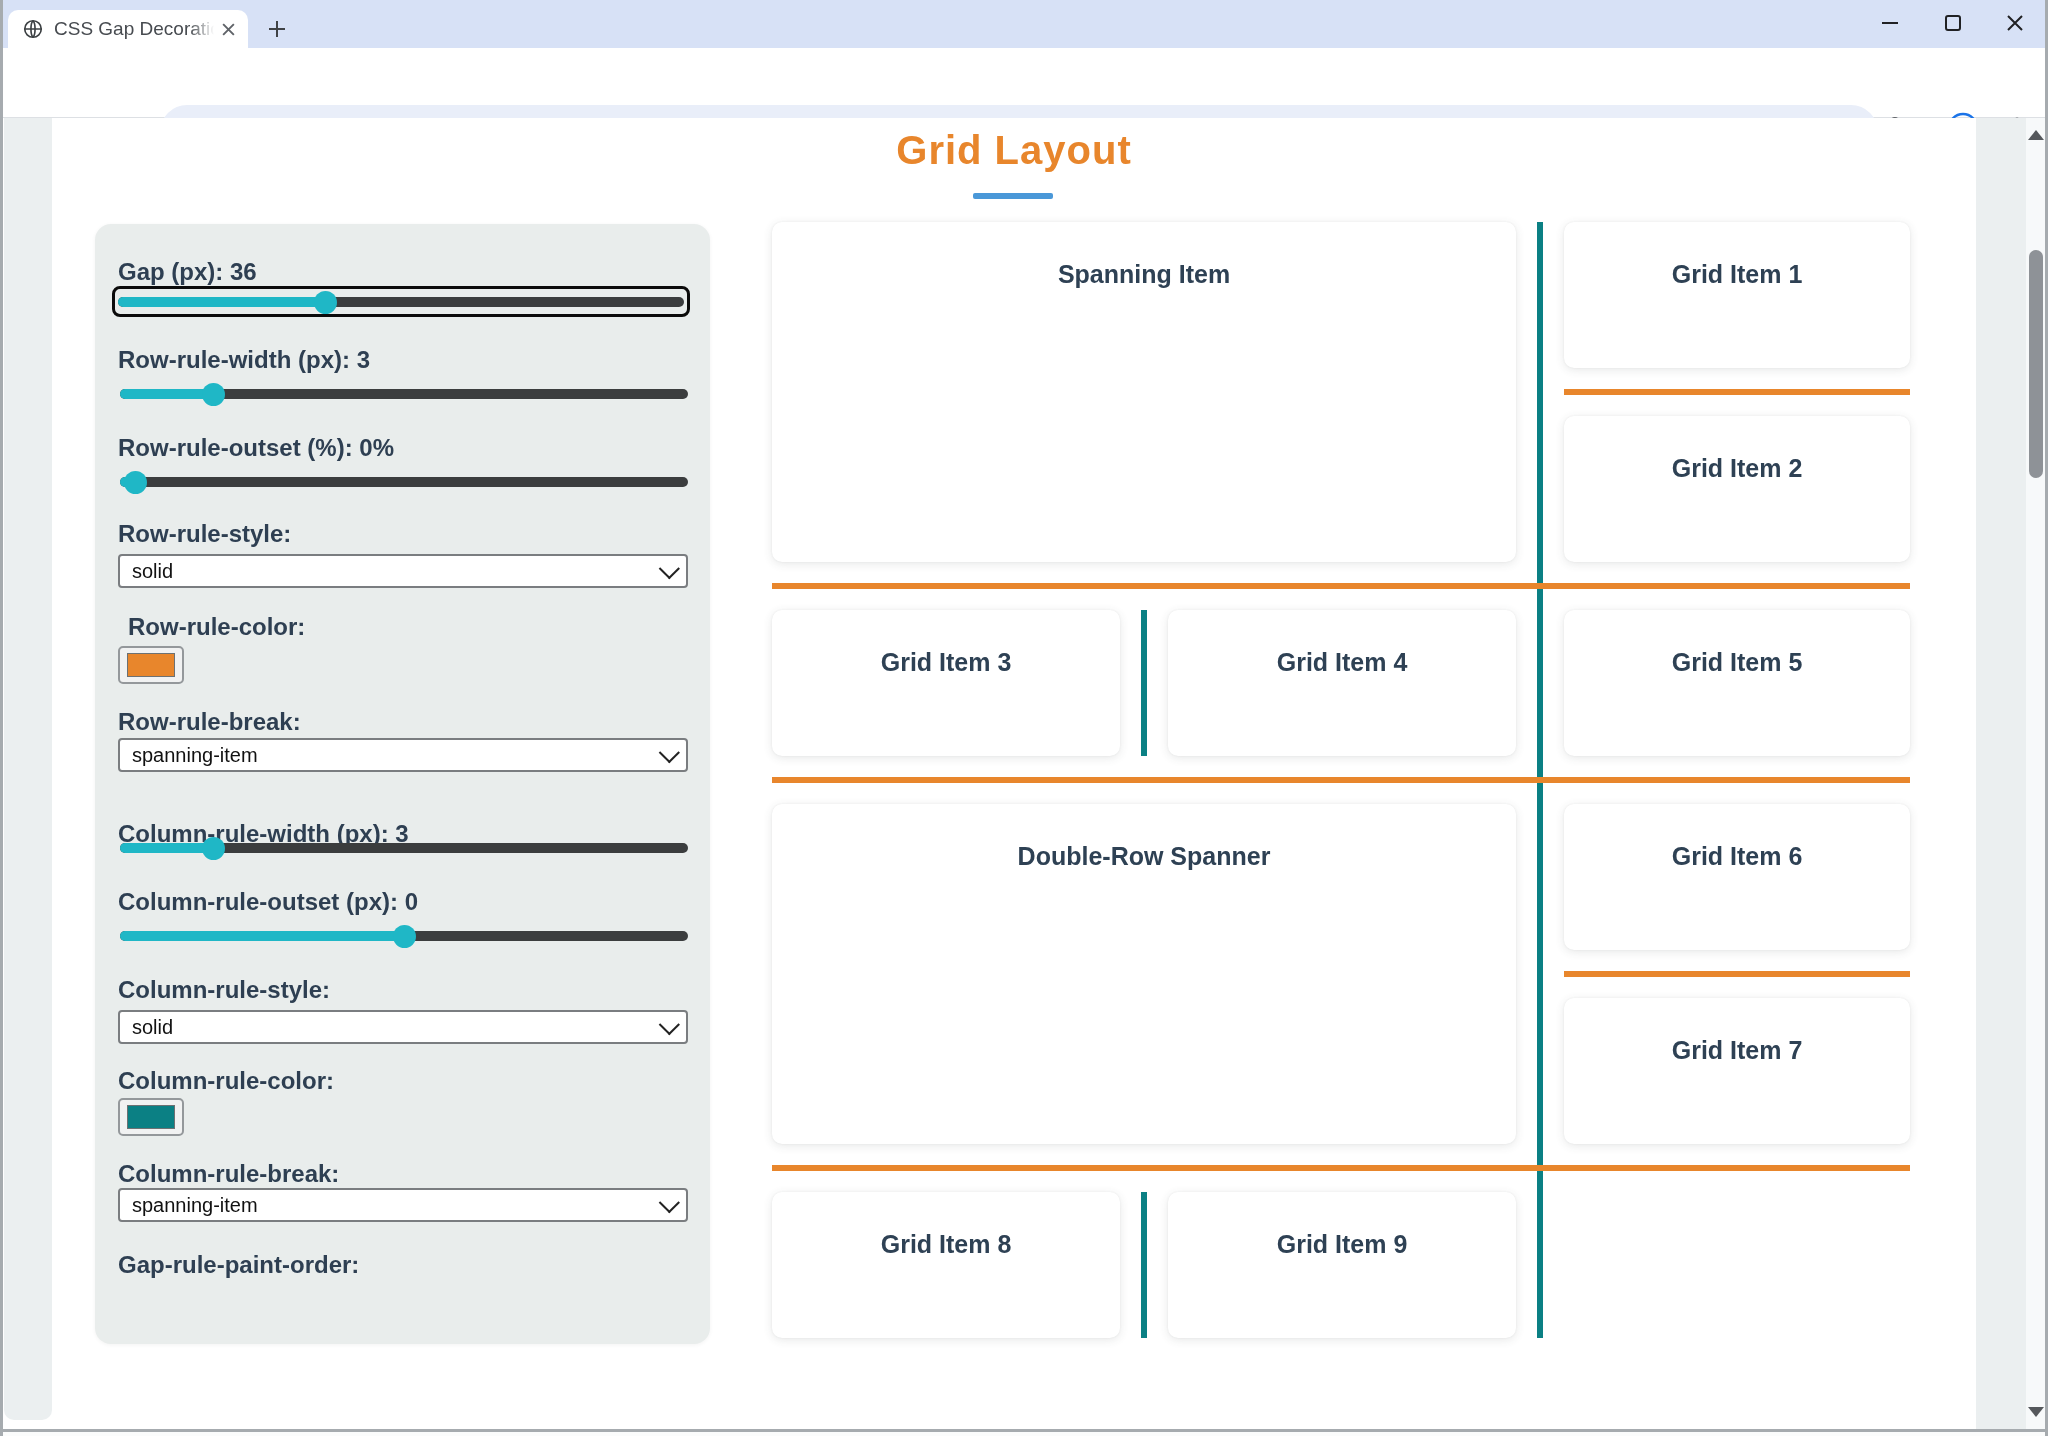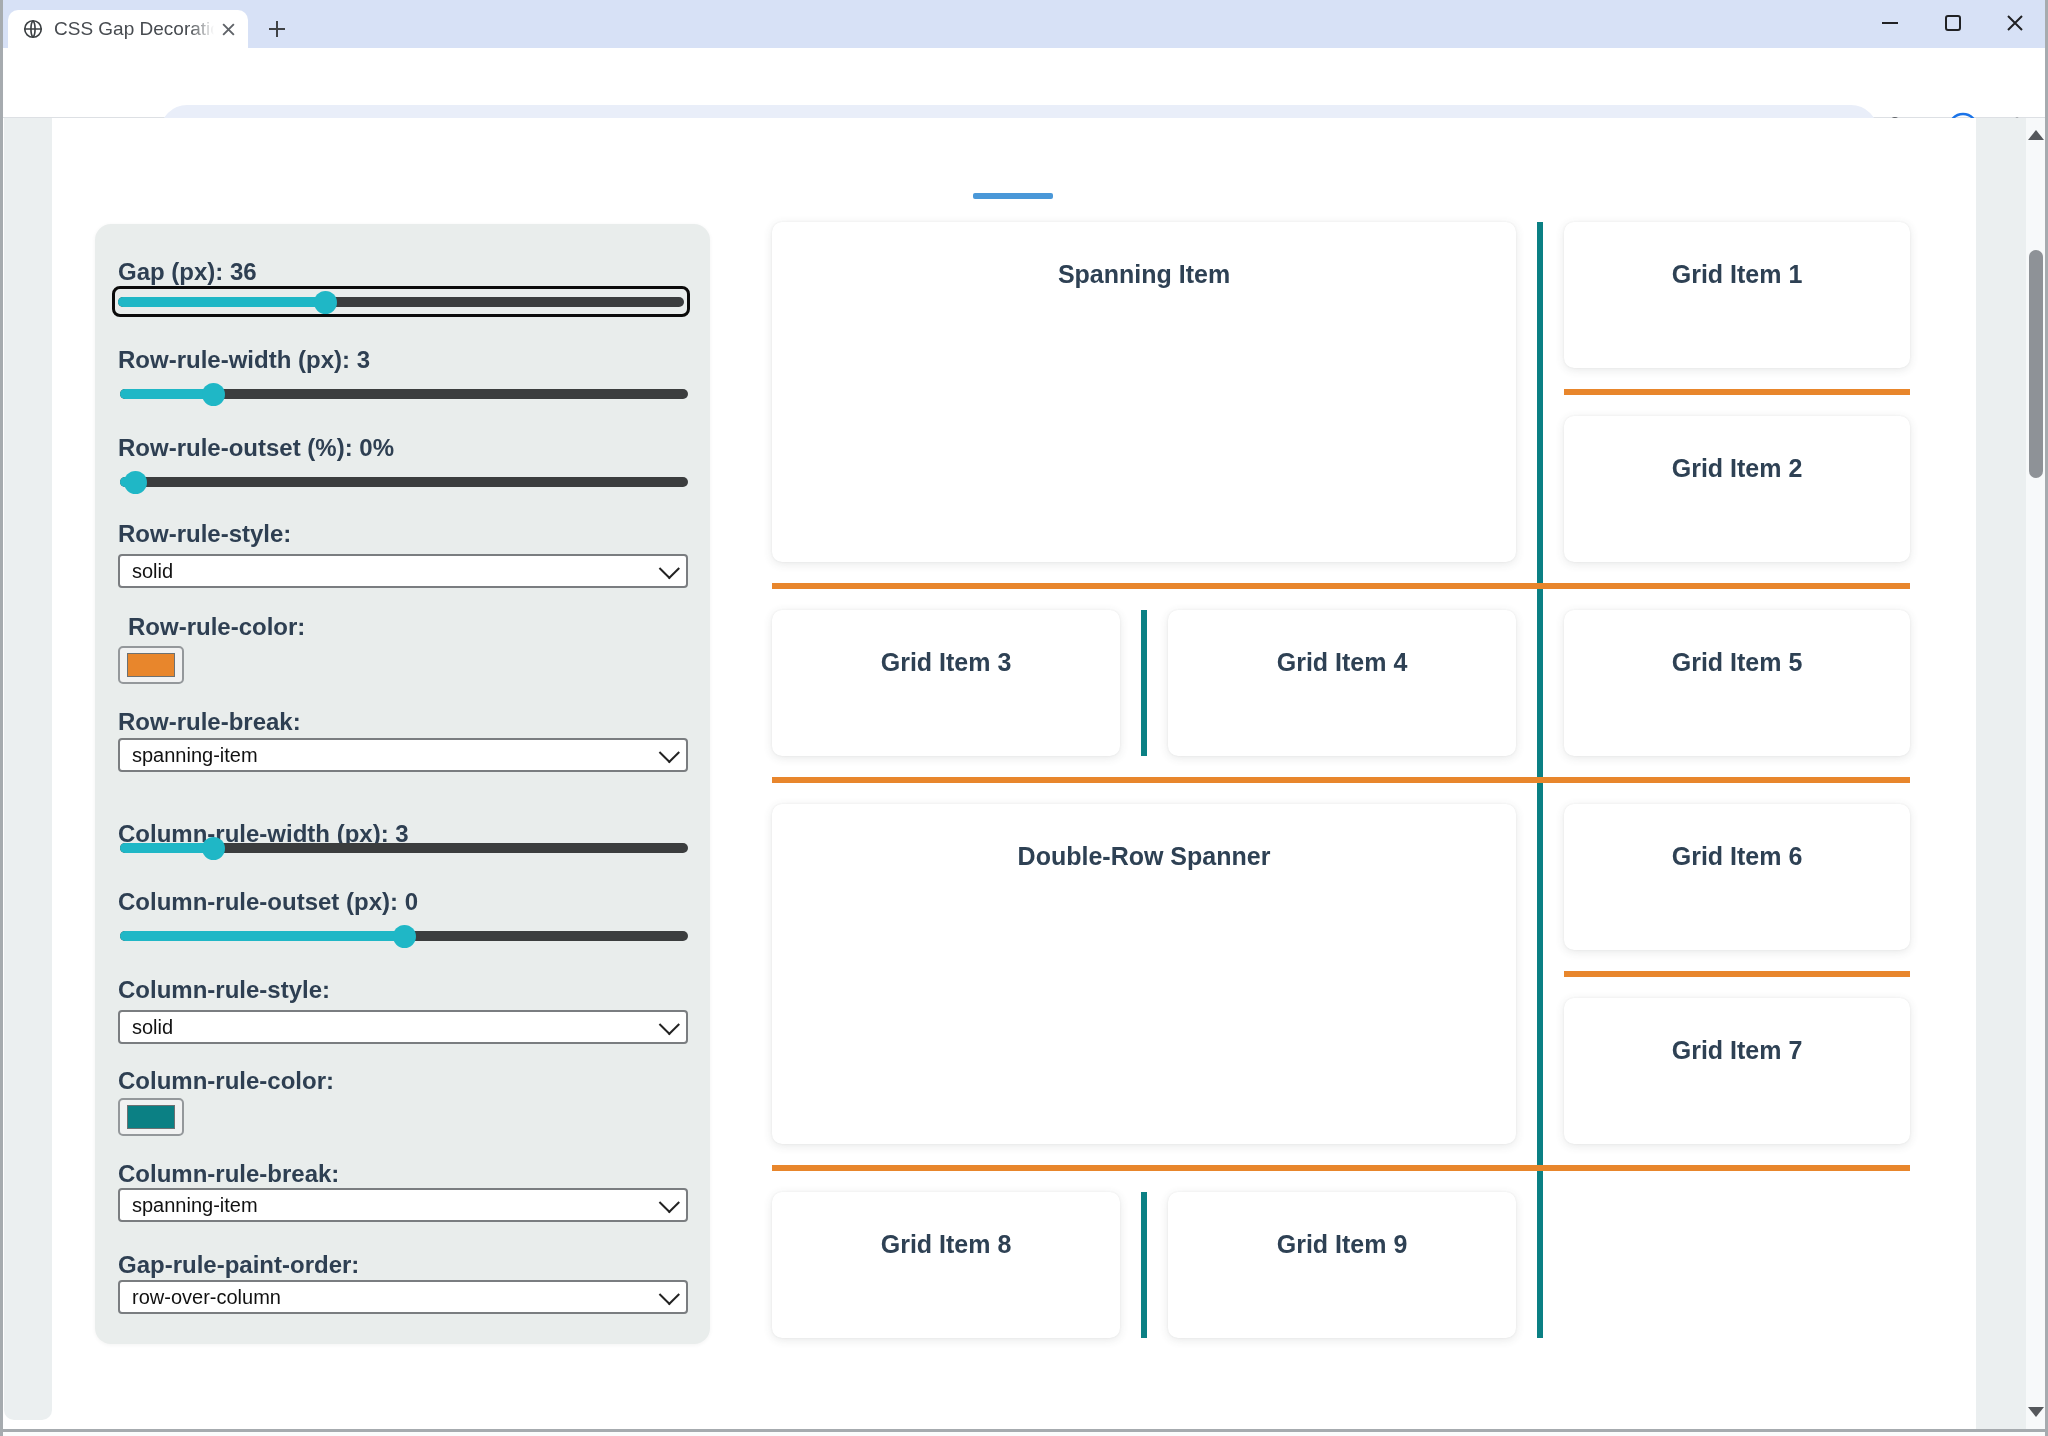--- a/index.html
+++ b/index.html
@@ -217,20 +217,21 @@
 
 <div class="abs" id="pagearea">
 
   <div class="abs" id="gutter-left"></div>
   <div class="abs" id="gutter-right"></div>
   <div class="abs" id="scroll-track"></div>
   <div class="abs scroll-arrow" id="scroll-up"></div>
   <div class="abs" id="scroll-thumb"></div>
   <div class="abs scroll-arrow" id="scroll-down"></div>
 
+  <h1 class="abs" id="page-title" style="margin:0">Grid Layout</h1>
   <div class="abs" id="title-underline"></div>
 
   <aside class="abs" id="panel">
 
     <label class="ctl-label" id="lb-gap">Gap (px): 36</label>
     <div id="sl-gap-ring">
       <div class="slider" id="sl-gap">
         <div class="track"></div>
         <div class="fill" style="width:36.6%"></div>
         <div class="thumb" style="left:calc(36.6% - 11px)"></div>
@@ -293,24 +294,20 @@
       <div class="swatch" style="background:#0b8084"></div>
     </div>
 
     <label class="ctl-label" id="lb-crb">Column-rule-break:</label>
     <div class="selectbox" id="sel-crb">
       <span>spanning-item</span>
       <span class="chev"></span>
     </div>
 
     <label class="ctl-label" id="lb-gpo">Gap-rule-paint-order:</label>
-    <div class="selectbox" id="sel-gpo">
-      <span>row-over-column</span>
-      <span class="chev"></span>
-    </div>
 
   </aside>
 
   <section>
     <div class="card" id="it-span1">Spanning Item</div>
     <div class="card" id="it-1">Grid Item 1</div>
     <div class="card" id="it-2">Grid Item 2</div>
     <div class="card" id="it-3">Grid Item 3</div>
     <div class="card" id="it-4">Grid Item 4</div>
     <div class="card" id="it-5">Grid Item 5</div>

